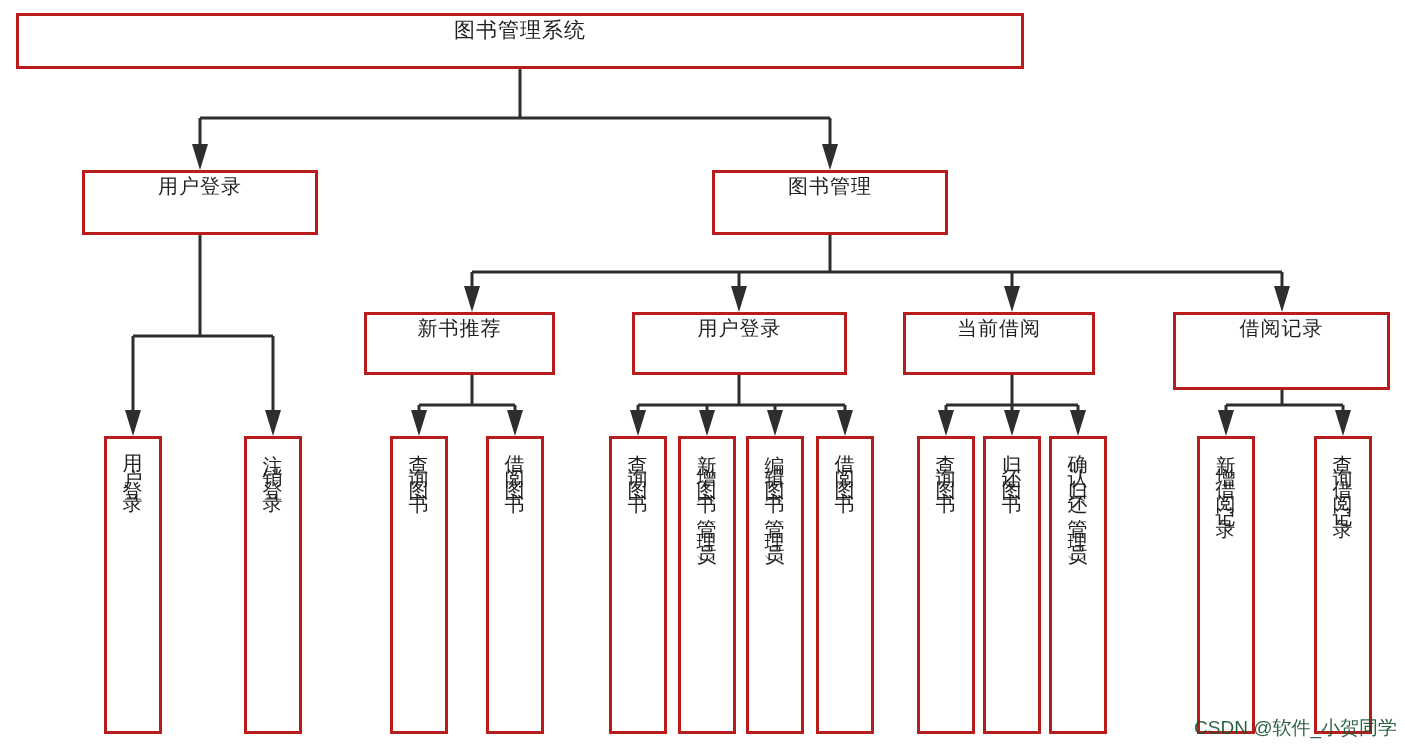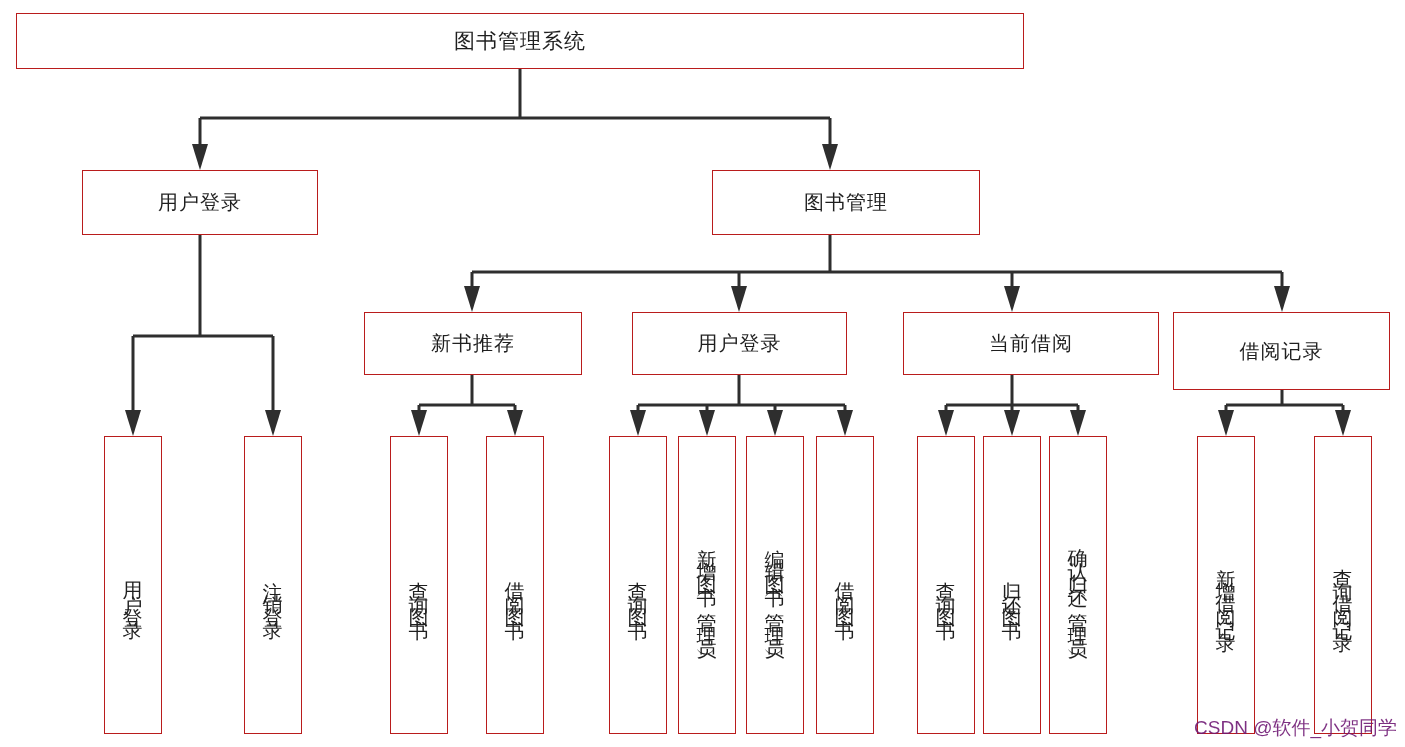--- a/index.html
+++ b/index.html
@@ -9,23 +9,23 @@
     background:#ffffff;
     font-family:"Liberation Sans","DejaVu Sans",sans-serif;
     overflow:hidden;
   }
   .connectors{position:absolute;left:0;top:0;}
   .connectors path{stroke:#2e2e2e;stroke-width:3;fill:none;}
   .connectors polygon{fill:#2e2e2e;stroke:none;}
   .box{
     position:absolute;
     box-sizing:border-box;
-    border:1px solid #b91c1c;
+    border:3px solid #b91c1c;
     background:#ffffff;
-    display:flex;align-items:center;justify-content:center;
+    display:flex;justify-content:center;
     color:#1f1f1f;
   }
   .box .lbl{
     font-size:20px;
     letter-spacing:1px;
     white-space:nowrap;
     color:#1f1f1f;
   }
   .box.root-box .lbl{font-size:21px;}
   .box.v .vlbl{
@@ -34,21 +34,21 @@
     line-height:1;
     letter-spacing:13px;
     margin-bottom:-13px;
     color:#1f1f1f;
     white-space:nowrap;
   }
   .watermark{
     position:absolute;
     right:8px;bottom:6px;
     font-size:19px;
-    color:#701a75;
+    color:#14532d;
     opacity:.9;
     white-space:nowrap;
     pointer-events:none;
   }
 </style>
 </head>
 <body>
 
 <div class="stage">
 
@@ -91,31 +91,31 @@
     </g>
   </svg>
 
   <div class="box root-box" style="left:16px;top:13px;width:1008px;height:56px">
     <span class="lbl">图书管理系统</span>
   </div>
 
   <div class="box" style="left:82px;top:170px;width:236px;height:65px">
     <span class="lbl">用户登录</span>
   </div>
-  <div class="box" style="left:712px;top:170px;width:268px;height:65px">
+  <div class="box" style="left:712px;top:170px;width:236px;height:65px">
     <span class="lbl">图书管理</span>
   </div>
 
-  <div class="box" style="left:364px;top:312px;width:218px;height:63px">
+  <div class="box" style="left:364px;top:312px;width:191px;height:63px">
     <span class="lbl">新书推荐</span>
   </div>
   <div class="box" style="left:632px;top:312px;width:215px;height:63px">
     <span class="lbl">用户登录</span>
   </div>
-  <div class="box" style="left:903px;top:312px;width:256px;height:63px">
+  <div class="box" style="left:903px;top:312px;width:192px;height:63px">
     <span class="lbl">当前借阅</span>
   </div>
   <div class="box" style="left:1173px;top:312px;width:217px;height:78px">
     <span class="lbl">借阅记录</span>
   </div>
 
   <div class="box v" style="left:104px;top:436px;width:58px;height:298px">
     <span class="vlbl">用户登录</span>
   </div>
   <div class="box v" style="left:244px;top:436px;width:58px;height:298px">

